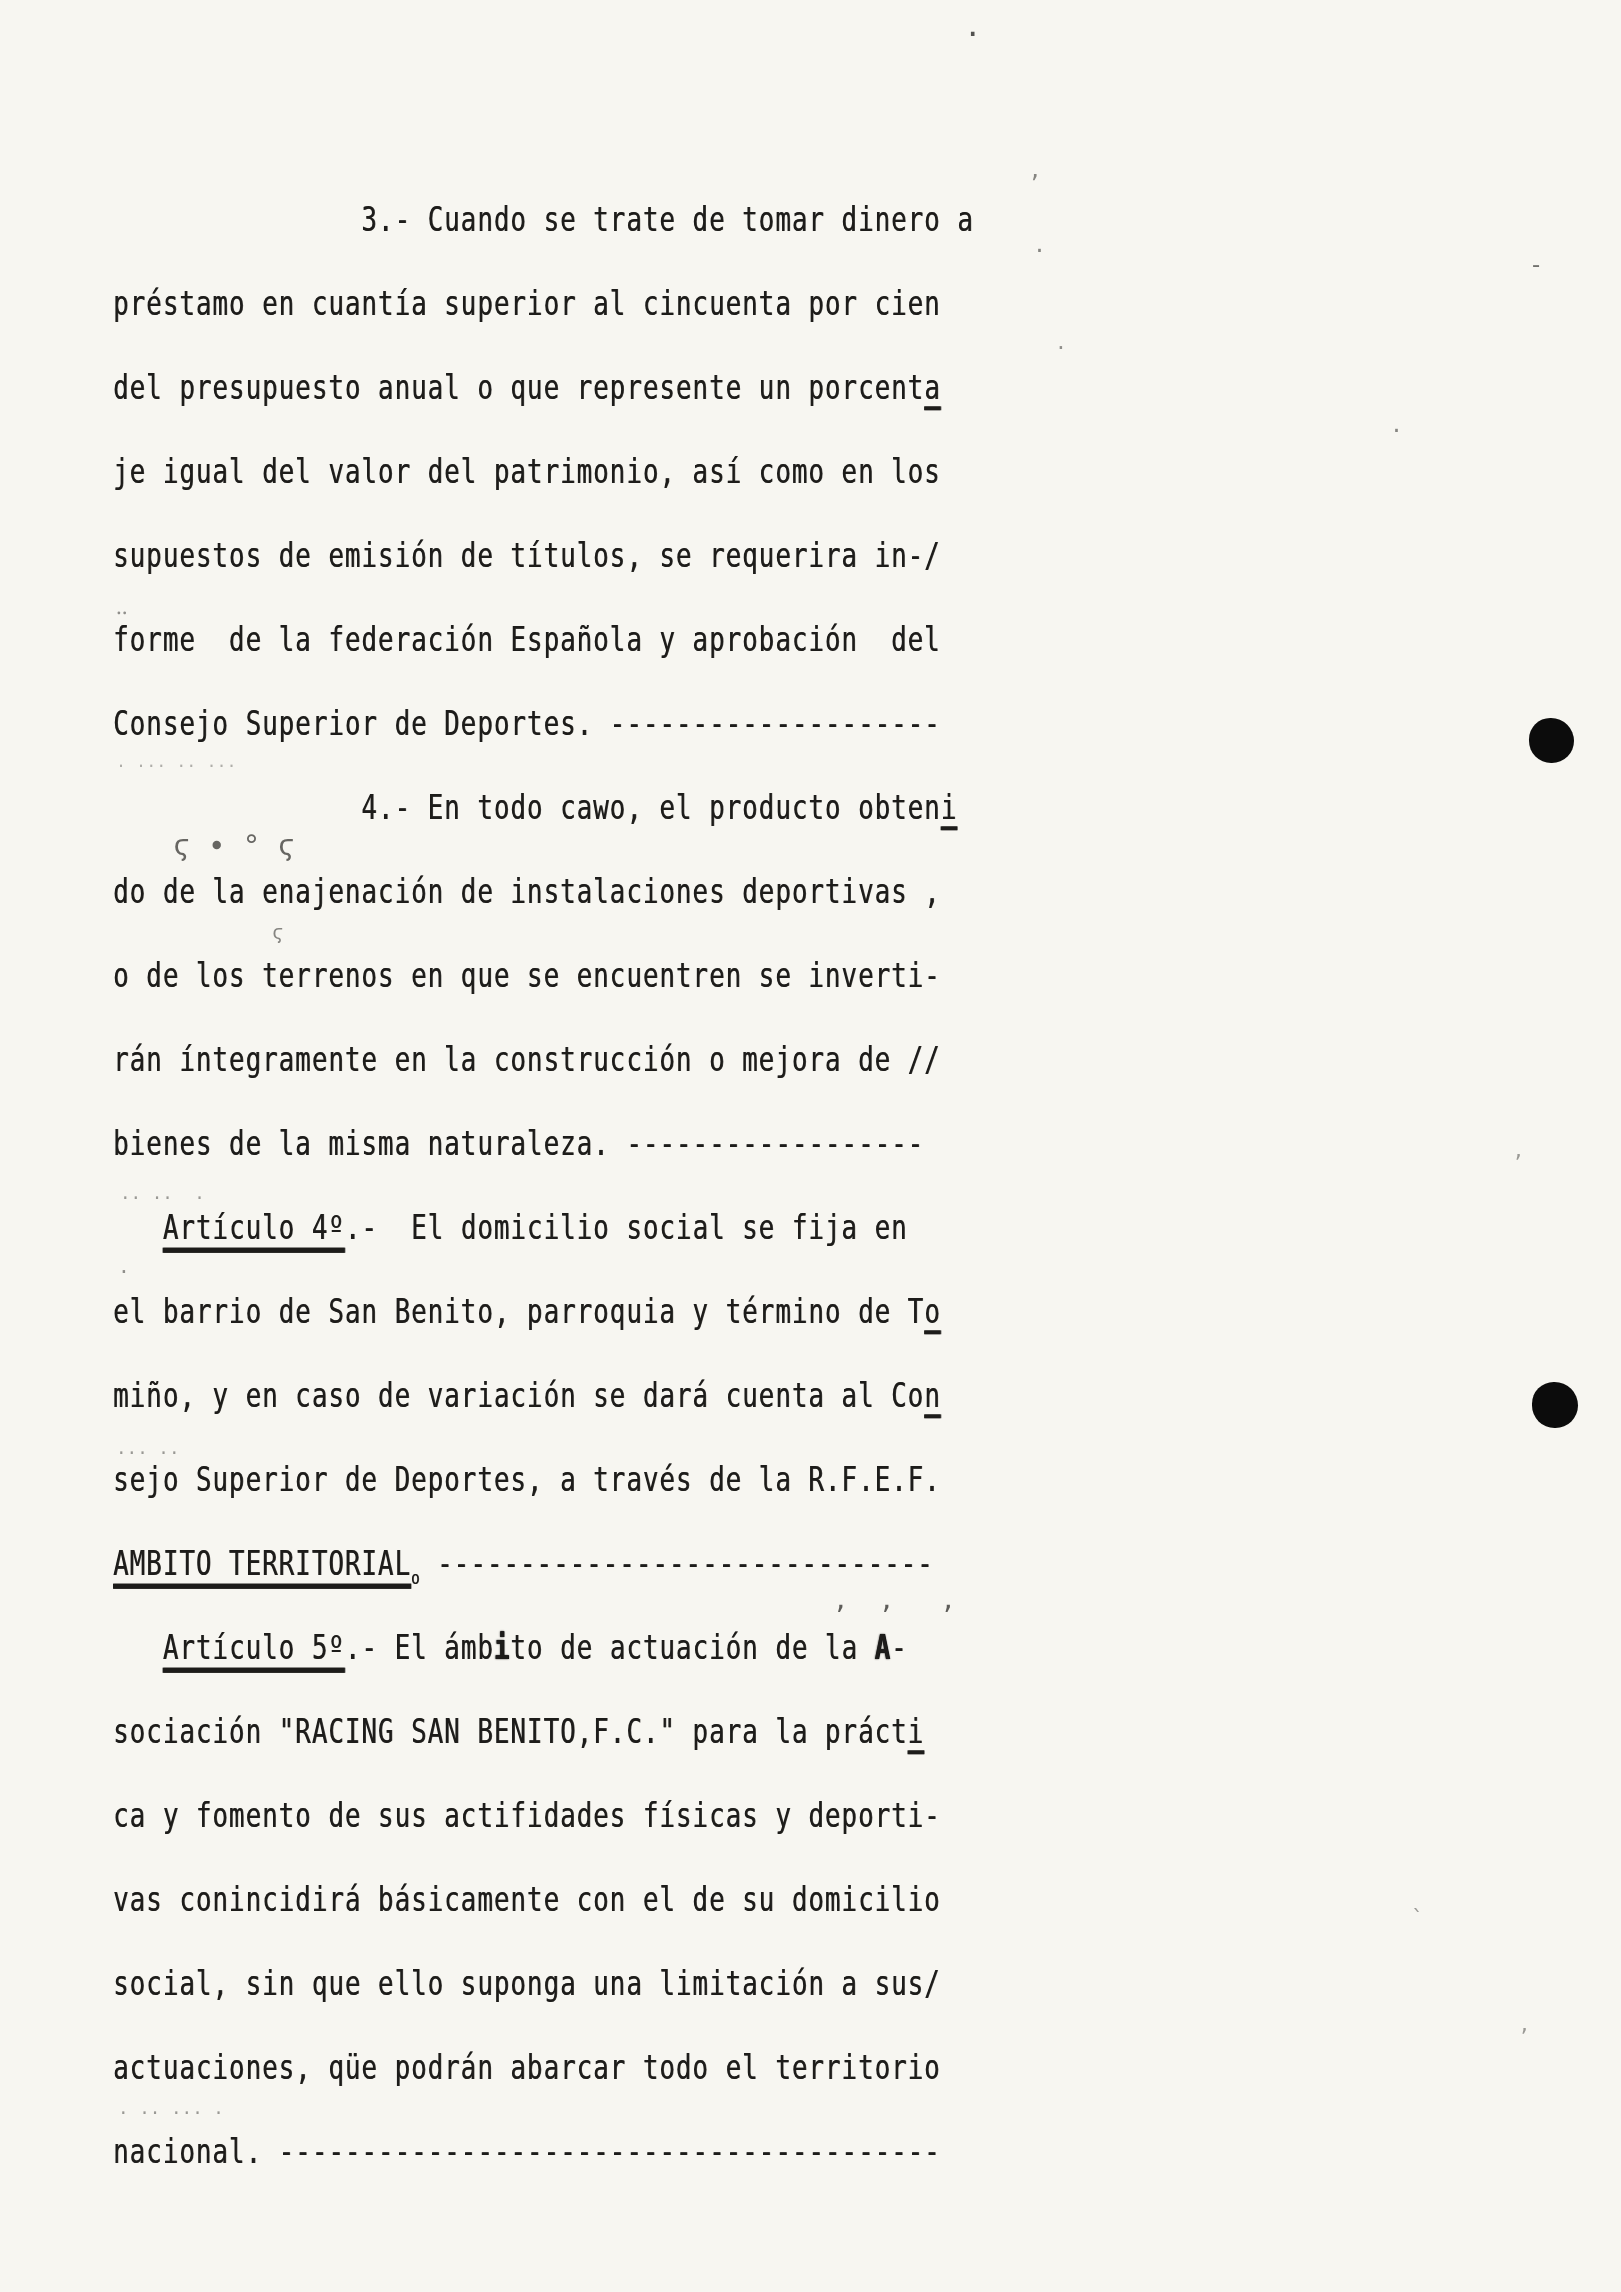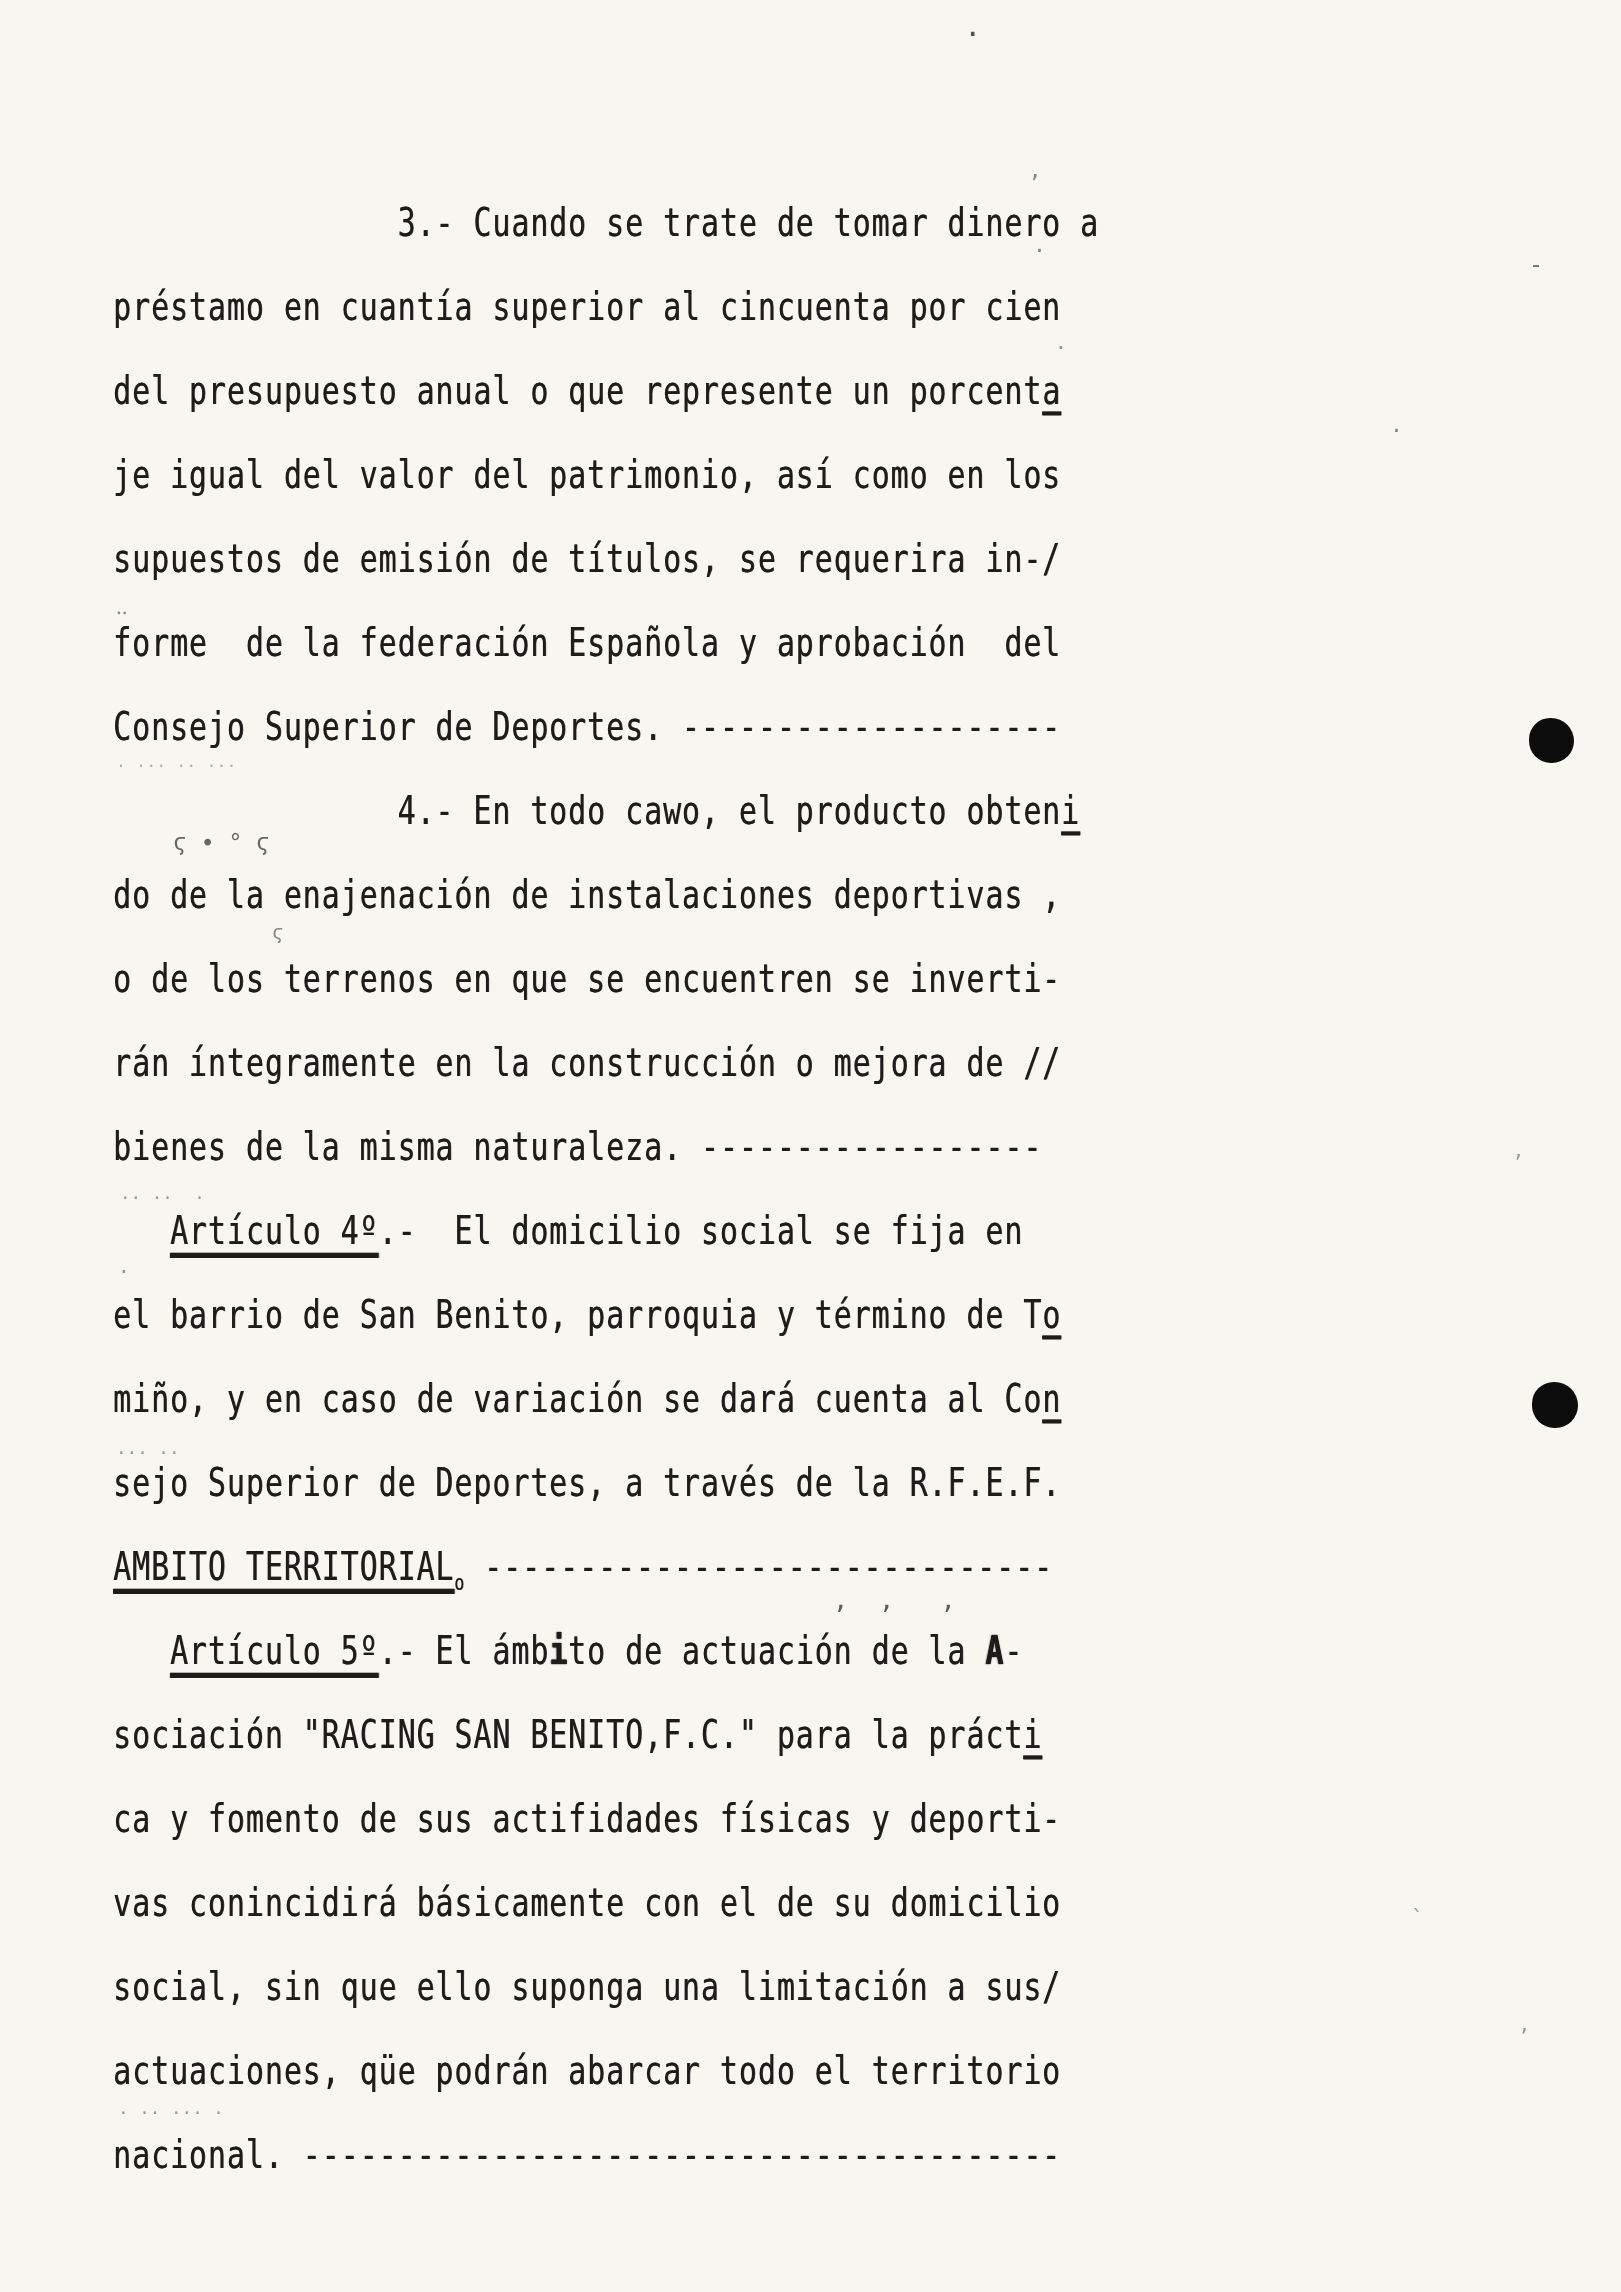--- a/index.html
+++ b/index.html
@@ -4,21 +4,21 @@
 <style>
   html,body{margin:0;padding:0}
   body{
     width:1621px;height:2293px;position:relative;overflow:hidden;
     background:#f7f6f1;
     font-family:"DejaVu Sans Mono","Liberation Mono",monospace;
   }
   .page{position:absolute;inset:0}
   .doc{
     position:absolute;left:113px;top:200px;
-    font-size:30px;letter-spacing:0.9px;color:#1d1c1a;
+    font-size:26px;letter-spacing:0.9px;color:#1d1c1a;
     white-space:pre;
     text-shadow:0.5px 0 0 rgba(25,24,22,.75);
   }
   .line{height:84px;transform:scaleY(1.28);transform-origin:0 0}
   .line span.u{text-decoration:underline;text-decoration-thickness:2.9px;text-underline-offset:5.9px}
   .line span.u2{text-decoration:underline;text-decoration-thickness:4.4px;text-underline-offset:6.9px}
   .line span.b{font-weight:bold;text-shadow:0 0 1.5px #111,0.5px 0 0 #111}
   .line span.sub{font-size:.55em;vertical-align:-0.5em}
   .dot{position:absolute;background:#0c0c0c;border-radius:48% 52% 50% 50%}
   .mark{position:absolute;color:#2b2a27;white-space:pre;font-family:"DejaVu Sans Mono","Liberation Mono",monospace;line-height:1}
@@ -26,21 +26,21 @@
 </head>
 <body style="background: rgb(247, 246, 241);">
 
 <div class="page">
   <div class="doc" style="color: rgb(29, 28, 26);"><div class="line"><span>               3.- Cuando se trate de tomar dinero a</span></div><div class="line"><span>préstamo en cuantía superior al cincuenta por cien</span></div><div class="line"><span>del presupuesto anual o que represente un porcent</span><span class="u">a</span></div><div class="line"><span>je igual del valor del patrimonio, así como en los</span></div><div class="line"><span>supuestos de emisión de títulos, se requerira in-/</span></div><div class="line"><span>forme  de la federación Española y aprobación  del</span></div><div class="line"><span>Consejo Superior de Deportes. --------------------</span></div><div class="line"><span>               4.- En todo cawo, el producto obten</span><span class="u">i</span></div><div class="line"><span>do de la enajenación de instalaciones deportivas ,</span></div><div class="line"><span>o de los terrenos en que se encuentren se inverti-</span></div><div class="line"><span>rán íntegramente en la construcción o mejora de //</span></div><div class="line"><span>bienes de la misma naturaleza. ------------------</span></div><div class="line"><span>   </span><span class="u2">Artículo 4º</span><span>.-  El domicilio social se fija en</span></div><div class="line"><span>el barrio de San Benito, parroquia y término de T</span><span class="u">o</span></div><div class="line"><span>miño, y en caso de variación se dará cuenta al Co</span><span class="u">n</span></div><div class="line"><span>sejo Superior de Deportes, a través de la R.F.E.F.</span></div><div class="line"><span class="u2">AMBITO TERRITORIAL</span><span class="sub">o</span><span> ------------------------------</span></div><div class="line"><span>   </span><span class="u2">Artículo 5º</span><span>.- El ámb</span><span class="b">i</span><span>to de actuación de la </span><span class="b">A</span><span>-</span></div><div class="line"><span>sociación "RACING SAN BENITO,F.C." para la práct</span><span class="u">i</span></div><div class="line"><span>ca y fomento de sus actifidades físicas y deporti-</span></div><div class="line"><span>vas conincidirá básicamente con el de su domicilio</span></div><div class="line"><span>social, sin que ello suponga una limitación a sus/</span></div><div class="line"><span>actuaciones, qüe podrán abarcar todo el territorio</span></div><div class="line"><span>nacional. ----------------------------------------</span></div></div>
   <div>
       <div class="dot" style="left: 1529px; top: 718px; width: 45px; height: 45px;"></div>
       <div class="dot" style="left: 1532px; top: 1382px; width: 46px; height: 46px;"></div>
     </div>
   <div>
-      <div class="mark" style="left: 173px; top: 831px; font-size: 23px; opacity: 0.7;">ϛ ∙ ° ϛ</div>
+      <div class="mark" style="left: 173px; top: 831px; font-size: 29px; opacity: 0.7;">ϛ ∙ ° ϛ</div>
       <div class="mark" style="left: 272px; top: 923px; font-size: 19.6px; opacity: 0.55;">ϛ</div>
       <div class="mark" style="left: 964px; top: 19.6px; font-size: 29px; opacity: 0.8;">·</div>
       <div class="mark" style="left: 1028px; top: 172px; font-size: 21.6px; opacity: 0.55;">’</div>
       <div class="mark" style="left: 1033px; top: 240px; font-size: 21.6px; opacity: 0.55;">·</div>
       <div class="mark" style="left: 1055px; top: 338px; font-size: 19.6px; opacity: 0.5;">·</div>
       <div class="mark" style="left: 1529px; top: 253px; font-size: 23.5px; opacity: 0.65;">-</div>
       <div class="mark" style="left: 1390px; top: 420px; font-size: 21.6px; opacity: 0.55;">·</div>
       <div class="mark" style="left: 1512px; top: 1153px; font-size: 19.6px; opacity: 0.45;">’</div>
       <div class="mark" style="left: 1411px; top: 1907px; font-size: 21.6px; opacity: 0.45;">`</div>
       <div class="mark" style="left: 1518px; top: 2027px; font-size: 19.6px; opacity: 0.45;">’</div>

